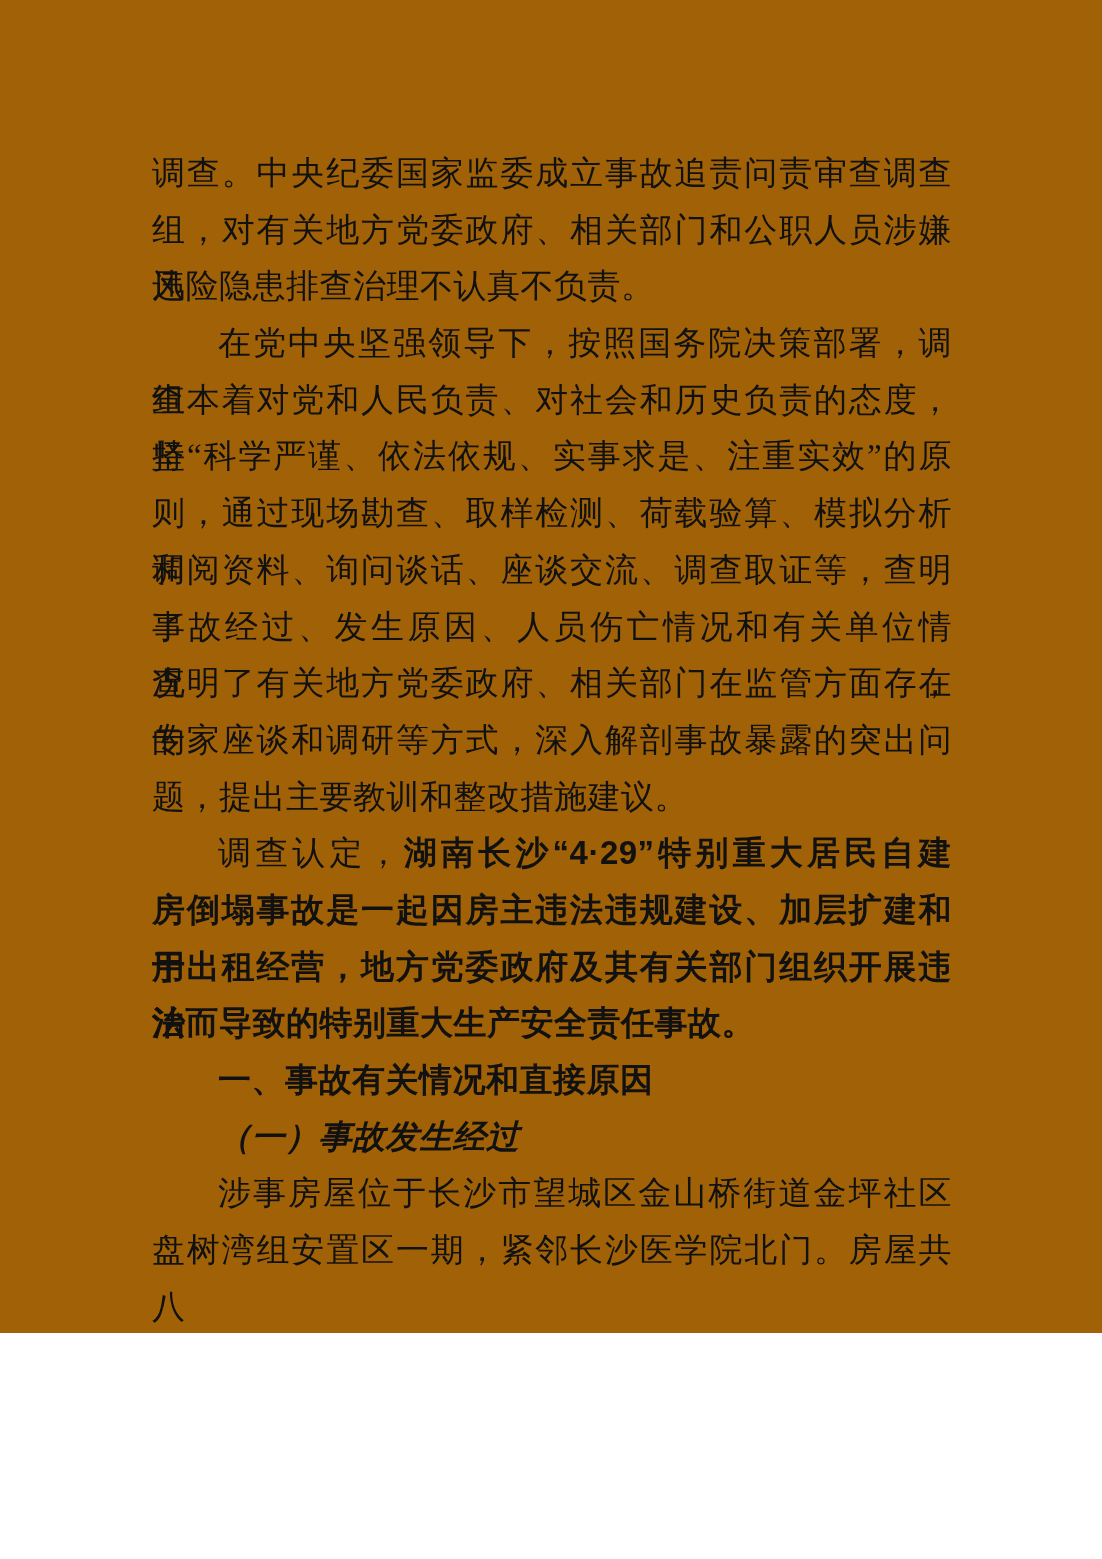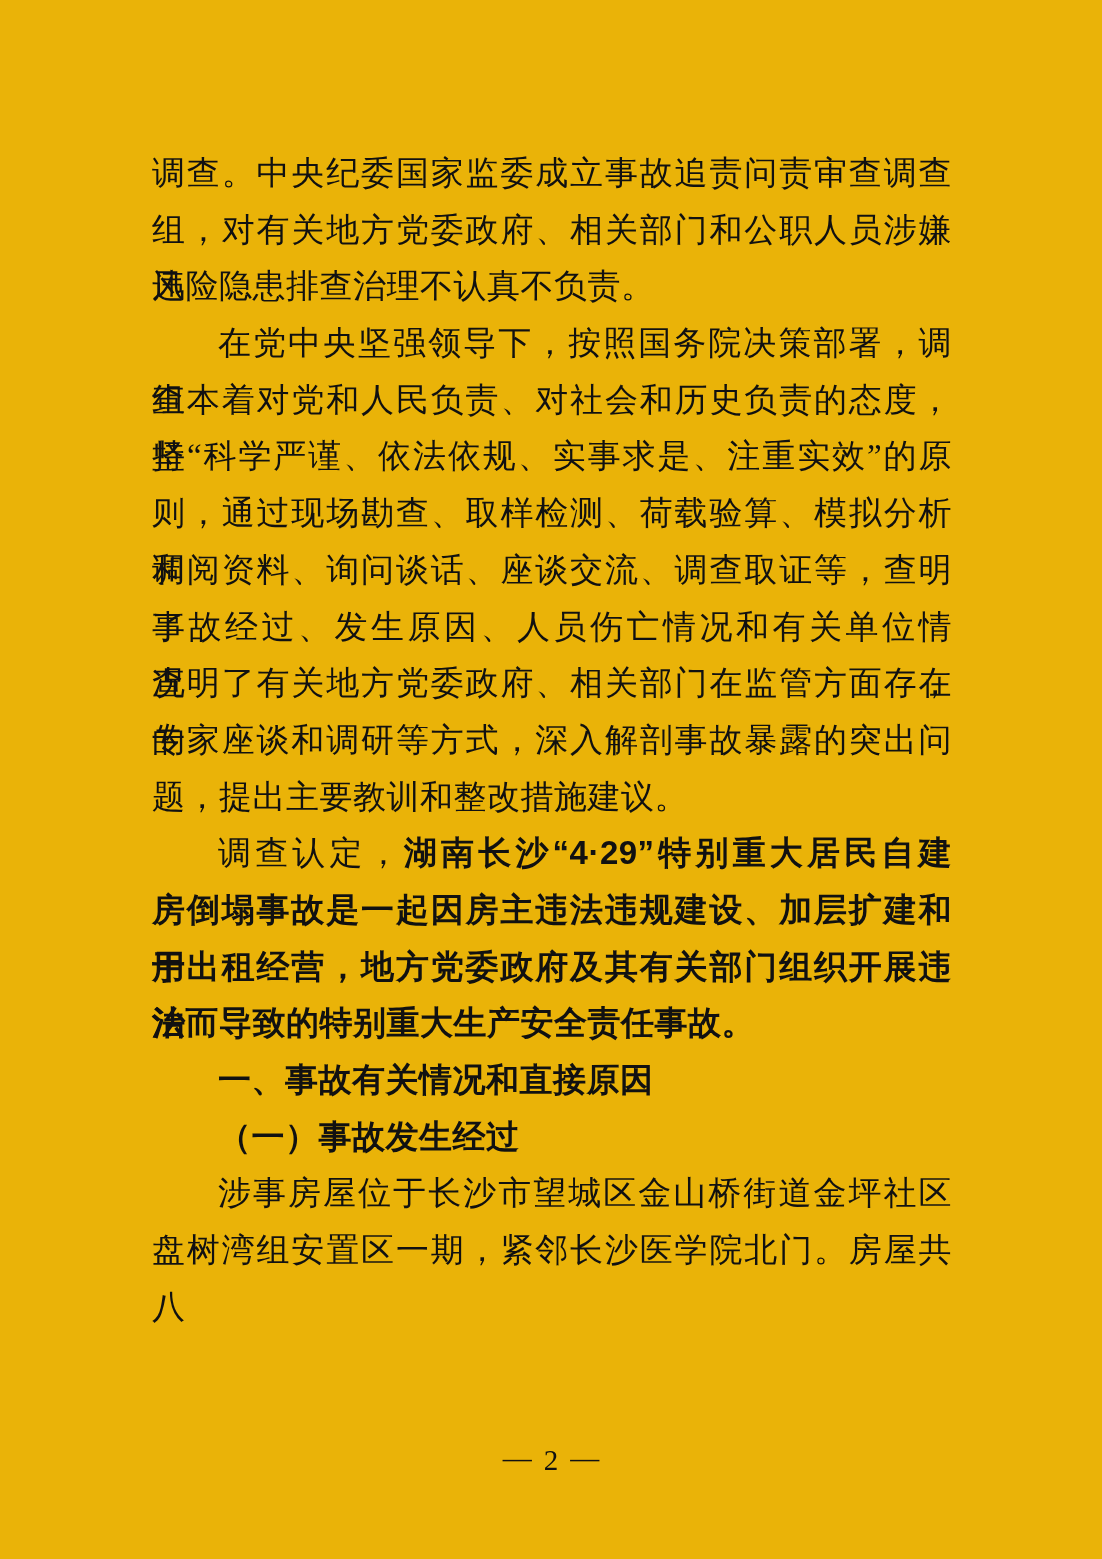--- a/index.html
+++ b/index.html
@@ -3,22 +3,22 @@
 <meta charset="utf-8">
 <style>
   html, body {
     margin: 0;
     padding: 0;
     background: #ffffff;
   }
   .page {
     position: relative;
     width: 1102px;
-    height: 1559px;
-    background: #eab308;
+    height: 1333px;
+    background: #a16207;
     overflow: hidden;
     color: #111111;
   }
   .doc-body {
     position: absolute;
     left: 152px;
     top: 145px;
     width: 800px;
   }
   .line {
@@ -48,20 +48,21 @@
   
   .style-bold,
   .style-heading1 {
     font-family: "Liberation Sans", "DejaVu Sans", sans-serif;
     font-weight: 700;
   }
   
   .style-heading2 {
     font-family: "Liberation Serif", "DejaVu Serif", serif;
     font-weight: 700;
+    font-style: italic;
   }
   .seg {
     font-size: inherit;
   }
   .seg.bold {
     font-family: "Liberation Sans", "DejaVu Sans", sans-serif;
     font-weight: 700;
     margin-top: 32px;
   }
   .page-footer {

